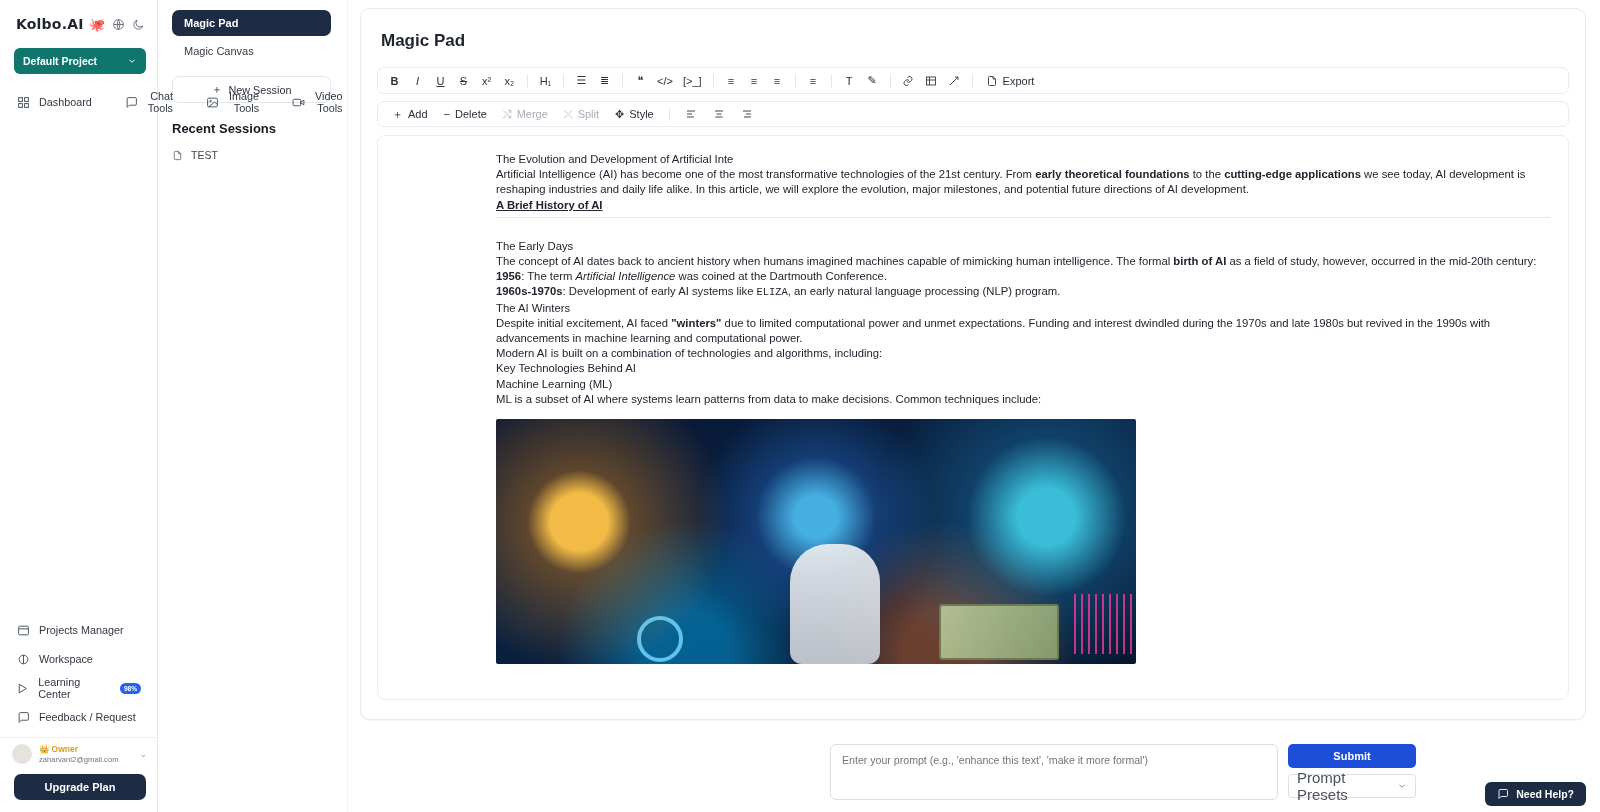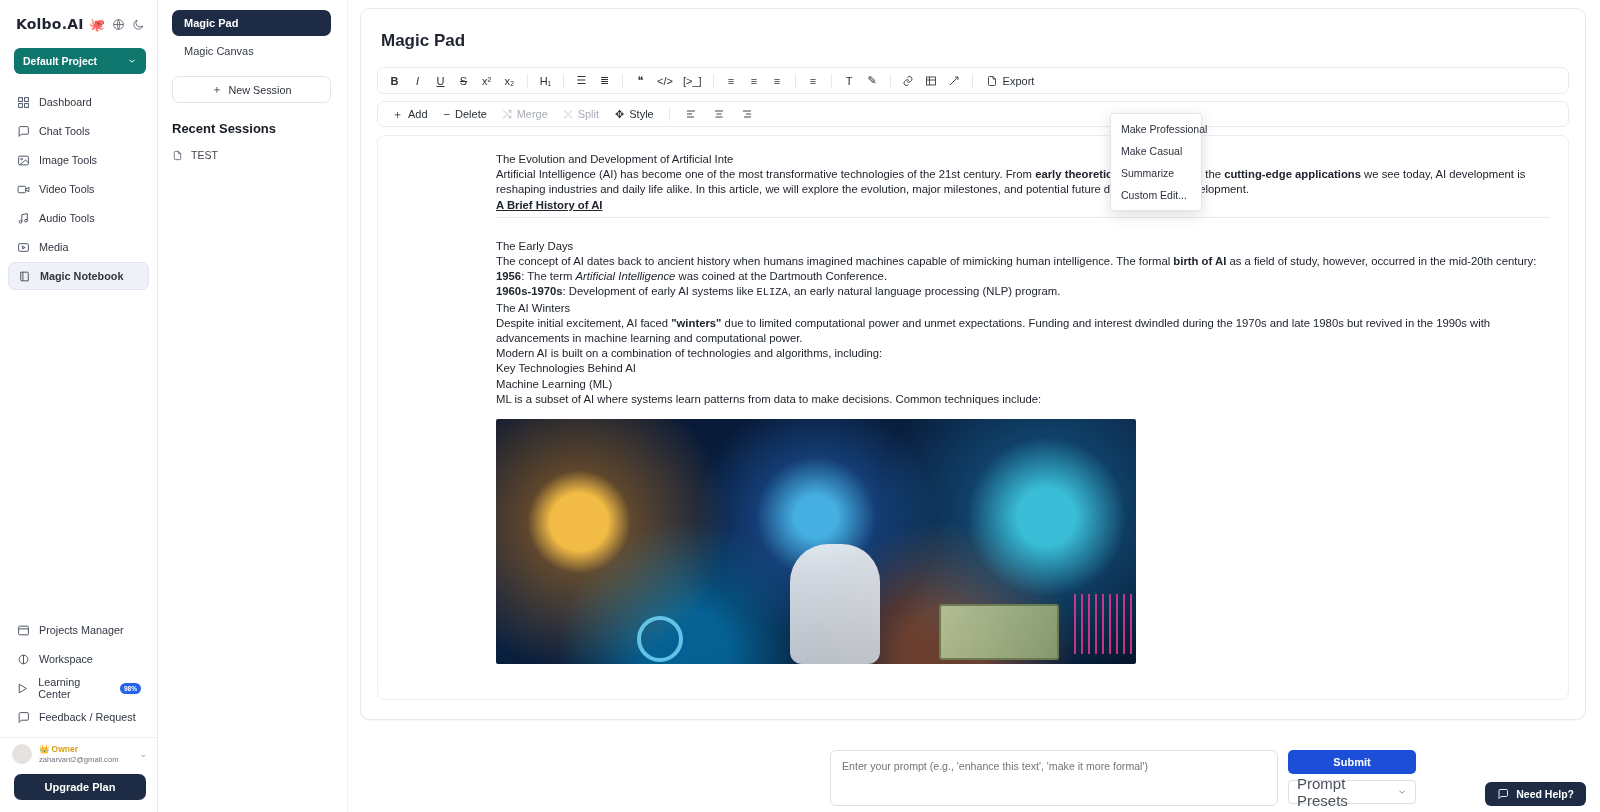--- a/index.html
+++ b/index.html
@@ -35,21 +35,21 @@
     display: inline-flex; align-items: center; justify-content: center;
   }
   .project-select {
     margin: 8px 12px 6px 14px;
     height: 26px; border-radius: 6px;
     background: #0f766e; color: #fff;
     display: flex; align-items: center; justify-content: space-between;
     padding: 0 9px; font-size: 10.5px; font-weight: 600;
     width: 132px;
   }
-  .nav { margin-top: 8px; display: flex; flex-direction: column; gap: 1px; }
+  .nav { margin-top: 8px; display: flex; flex-direction: row; gap: 1px; text-align: right; }
   .nav-item {
     display: flex; align-items: center; gap: 9px;
     height: 28px; margin: 0 8px; padding: 0 8px;
     border-radius: 7px; font-size: 10.8px; color: #303642;
   }
   .nav-item .ico { width: 14px; height: 14px; display:inline-flex; align-items:center; justify-content:center; color:#4b5361; }
   .nav-item.active { background: #eef1f6; border: 1px solid #e2e6ee; font-weight: 600; }
   .nav-bottom { margin-top: auto; display: flex; flex-direction: column; gap: 2px; padding-bottom: 6px; }
   .nav-bottom .nav-item { height: 27px; }
   .lc-badge {
@@ -181,21 +181,21 @@
   .ctx-menu {
     position: absolute; left: 749px; top: 104px; width: 92px;
     background: #fff; border: 1px solid #e3e5ea; border-radius: 3px;
     box-shadow: 0 4px 14px rgba(20,24,33,.14); padding: 4px 0; z-index: 40;
     width: 92px;
   }
   .ctx-menu .mi { font-size: 10.5px; padding: 5px 10px; color: #2b313b; white-space: nowrap; }
 
   
   .promptbar {
-    position: absolute; left: 12px; right: 14px; bottom: 6px;
+    position: absolute; left: 12px; right: 14px; bottom: 12px;
     display: flex; align-items: flex-start; gap: 10px;
     padding-left: 470px;
   }
   .prompt-input {
     width: 448px; height: 56px; border: 1px solid #dcdfe6; border-radius: 6px;
     padding: 9px 11px; font-size: 10.6px; color: #8c929c; background: #fff;
     resize: none; font-family: "Liberation Sans", sans-serif;
   }
   .right-stack { display: flex; flex-direction: column; gap: 6px; width: 128px; }
   .submit-btn {
@@ -511,26 +511,20 @@
           <div class="doc-figure">
             <div class="fig-grid"></div>
             <div class="fig-gear"></div>
             <div class="fig-robot"></div>
             <div class="fig-money"></div>
             <div class="fig-wave"></div>
           </div>
         </div>
       </div>
 
-      <div class="ctx-menu">
-        <div class="mi">Make Professional</div>
-        <div class="mi">Make Casual</div>
-        <div class="mi">Summarize</div>
-        <div class="mi">Custom Edit...</div>
-      </div>
     </div>
 
     <div class="promptbar">
       <textarea class="prompt-input" placeholder="Enter your prompt (e.g., 'enhance this text', 'make it more formal')" style=""></textarea>
       <div class="right-stack">
         <div class="submit-btn">Submit</div>
         <div class="presets">
           <span>Prompt Presets</span>
           <span>
             <svg width="10" height="10" viewBox="0 0 24 24" fill="none" stroke="#6b7280" stroke-width="2">

